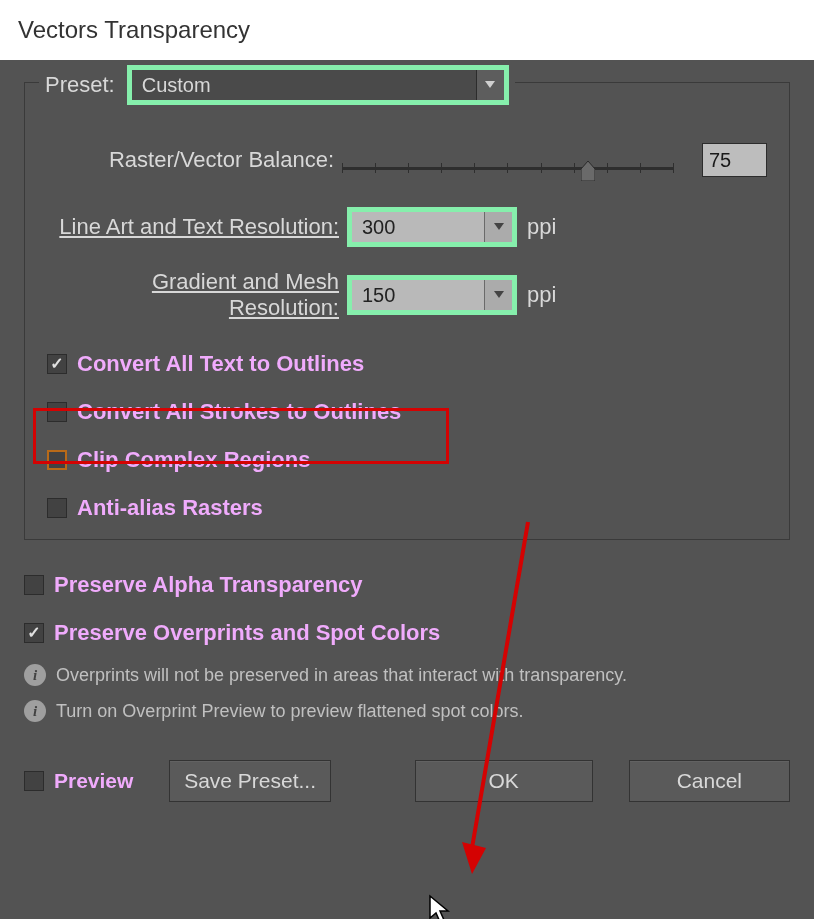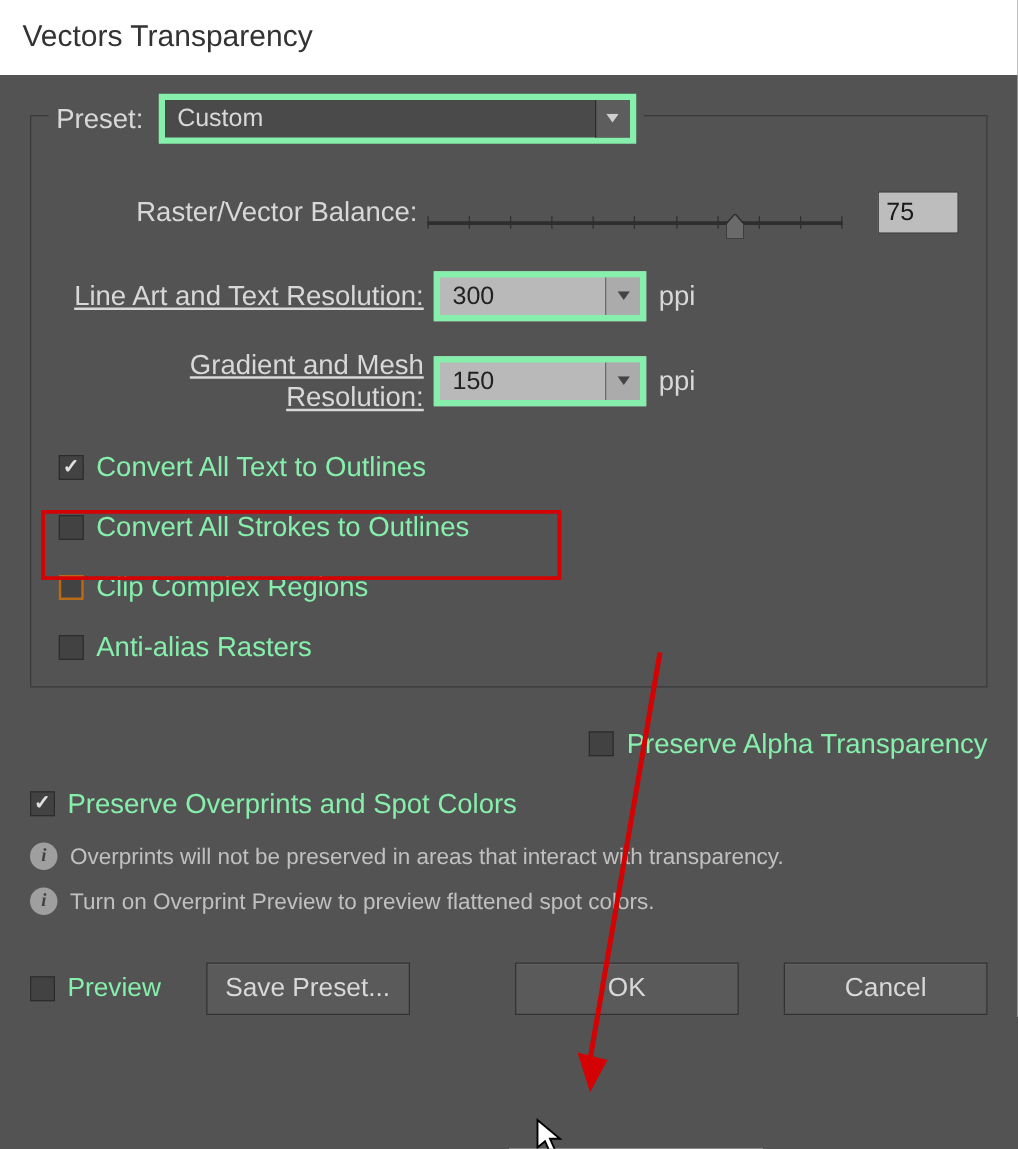--- a/index.html
+++ b/index.html
@@ -2,21 +2,21 @@
 <html><head>
 <meta charset="utf-8">
 <style>
   * { box-sizing: border-box; margin: 0; padding: 0; font-family: Arial, Helvetica, sans-serif; }
   body { width: 814px; height: 919px; background: #fff; }
   .titlebar {
     height: 60px; background: #fff; display: flex; align-items: center;
     padding-left: 18px; font-size: 24px; color: #333;
   }
   .dialog-body {
-    background: #535353; width: 814px; height: 859px; padding: 32px 24px 0 24px;
+    background: #535353; width: 814px; height: 859px; padding: 22px 24px 0 24px;
     position: relative;
   }
   .fieldset {
     border: 1px solid #3a3a3a; position: relative; padding: 38px 22px 18px 22px;
     margin-bottom: 32px;
   }
   .preset-row {
     position: absolute; top: -18px; left: 14px; display: flex; align-items: center;
     background: #535353; padding: 0 6px;
   }
@@ -58,21 +58,21 @@
   .unit { color: #d8d8d8; font-size: 22px; margin-left: 10px; }
   .check-row { display: flex; align-items: center; margin-top: 22px; }
   .checkbox {
     width: 20px; height: 20px; background: #424242; border: 1px solid #2c2c2c;
     margin-right: 10px; display: flex; align-items: center; justify-content: center;
   }
   .checkbox.checked::after {
     content: "✓"; color: #e0e0e0; font-size: 16px; font-weight: bold; line-height: 1;
   }
   .checkbox.orange-border { border: 2px solid #b96a18; }
-  .check-label { color: #86efac; font-size: 22px; }
+  .check-label { color: #f0abfc; font-size: 22px; font-weight: bold; }
   .highlight-box {
     border: 3px solid #d40202; position: absolute; pointer-events: none;
     left: 33px; top: 348px; width: 416px; height: 56px;
   }
   .info-row { display: flex; align-items: center; margin-top: 18px; }
   .info-icon {
     width: 22px; height: 22px; border-radius: 50%; background: #9f9f9f;
     display: flex; align-items: center; justify-content: center; margin-right: 10px;
     color: #424242; font-weight: bold; font-size: 15px; font-style: italic; font-family: Georgia, serif;
   }
@@ -176,21 +176,21 @@
     <div class="check-row">
       <div class="checkbox orange-border"></div>
       <span class="check-label">Clip Complex Regions</span>
     </div>
     <div class="check-row">
       <div class="checkbox"></div>
       <span class="check-label">Anti-alias Rasters</span>
     </div>
   </div>
 
-  <div class="check-row" style="margin-top:0;justify-content:flex-end;">
+  <div class="check-row" style="margin-top:0;">
     <div class="checkbox"></div>
     <span class="check-label">Preserve Alpha Transparency</span>
   </div>
   <div class="check-row">
     <div class="checkbox checked"></div>
     <span class="check-label">Preserve Overprints and Spot Colors</span>
   </div>
 
   <div class="info-row">
     <div class="info-icon">i</div>

